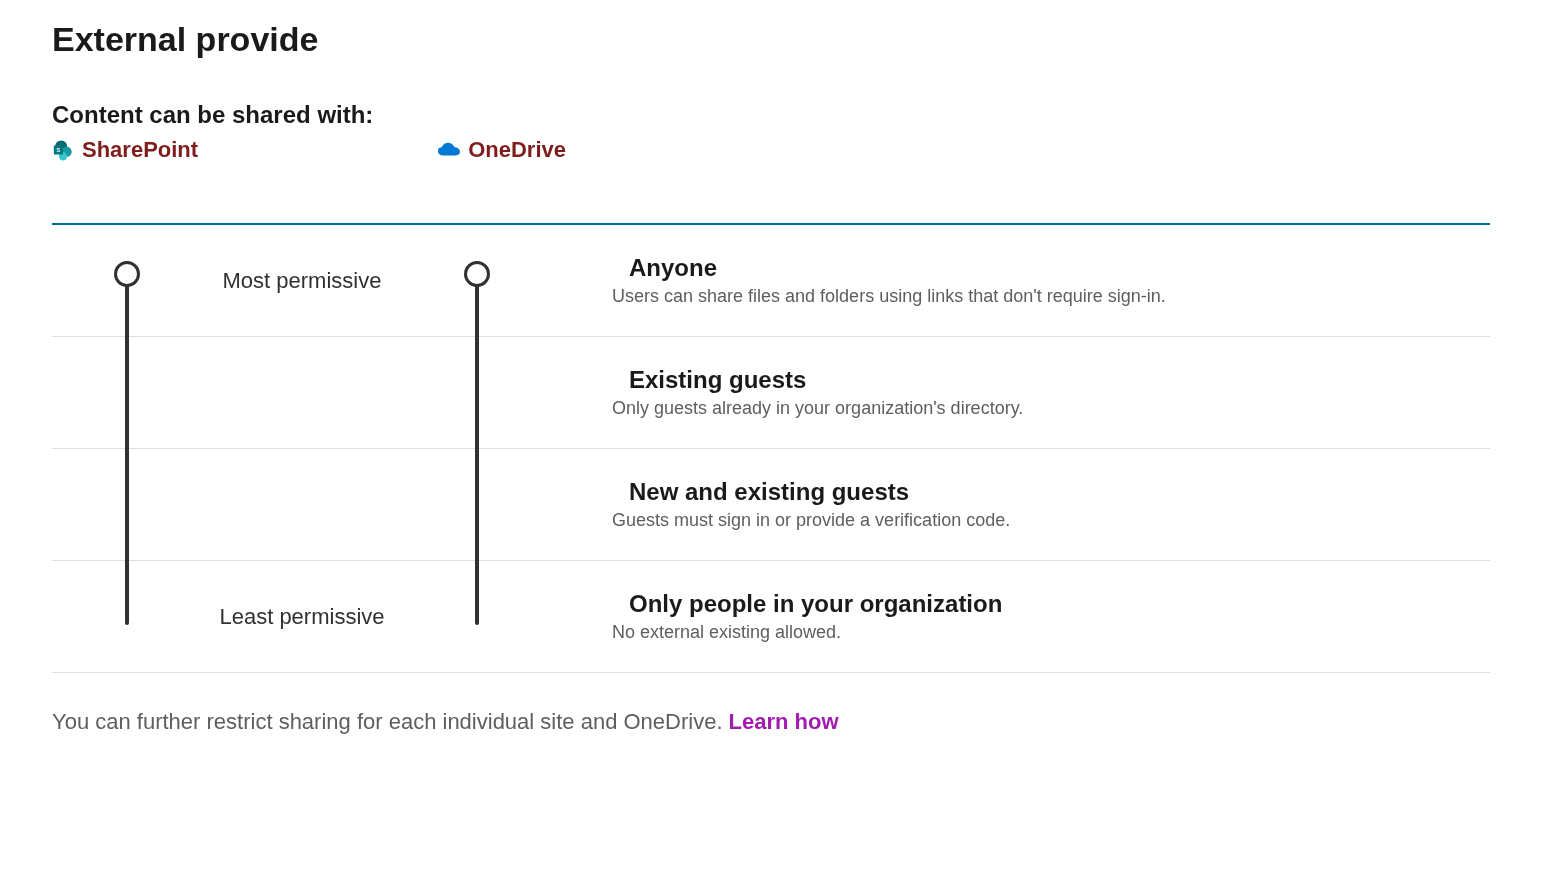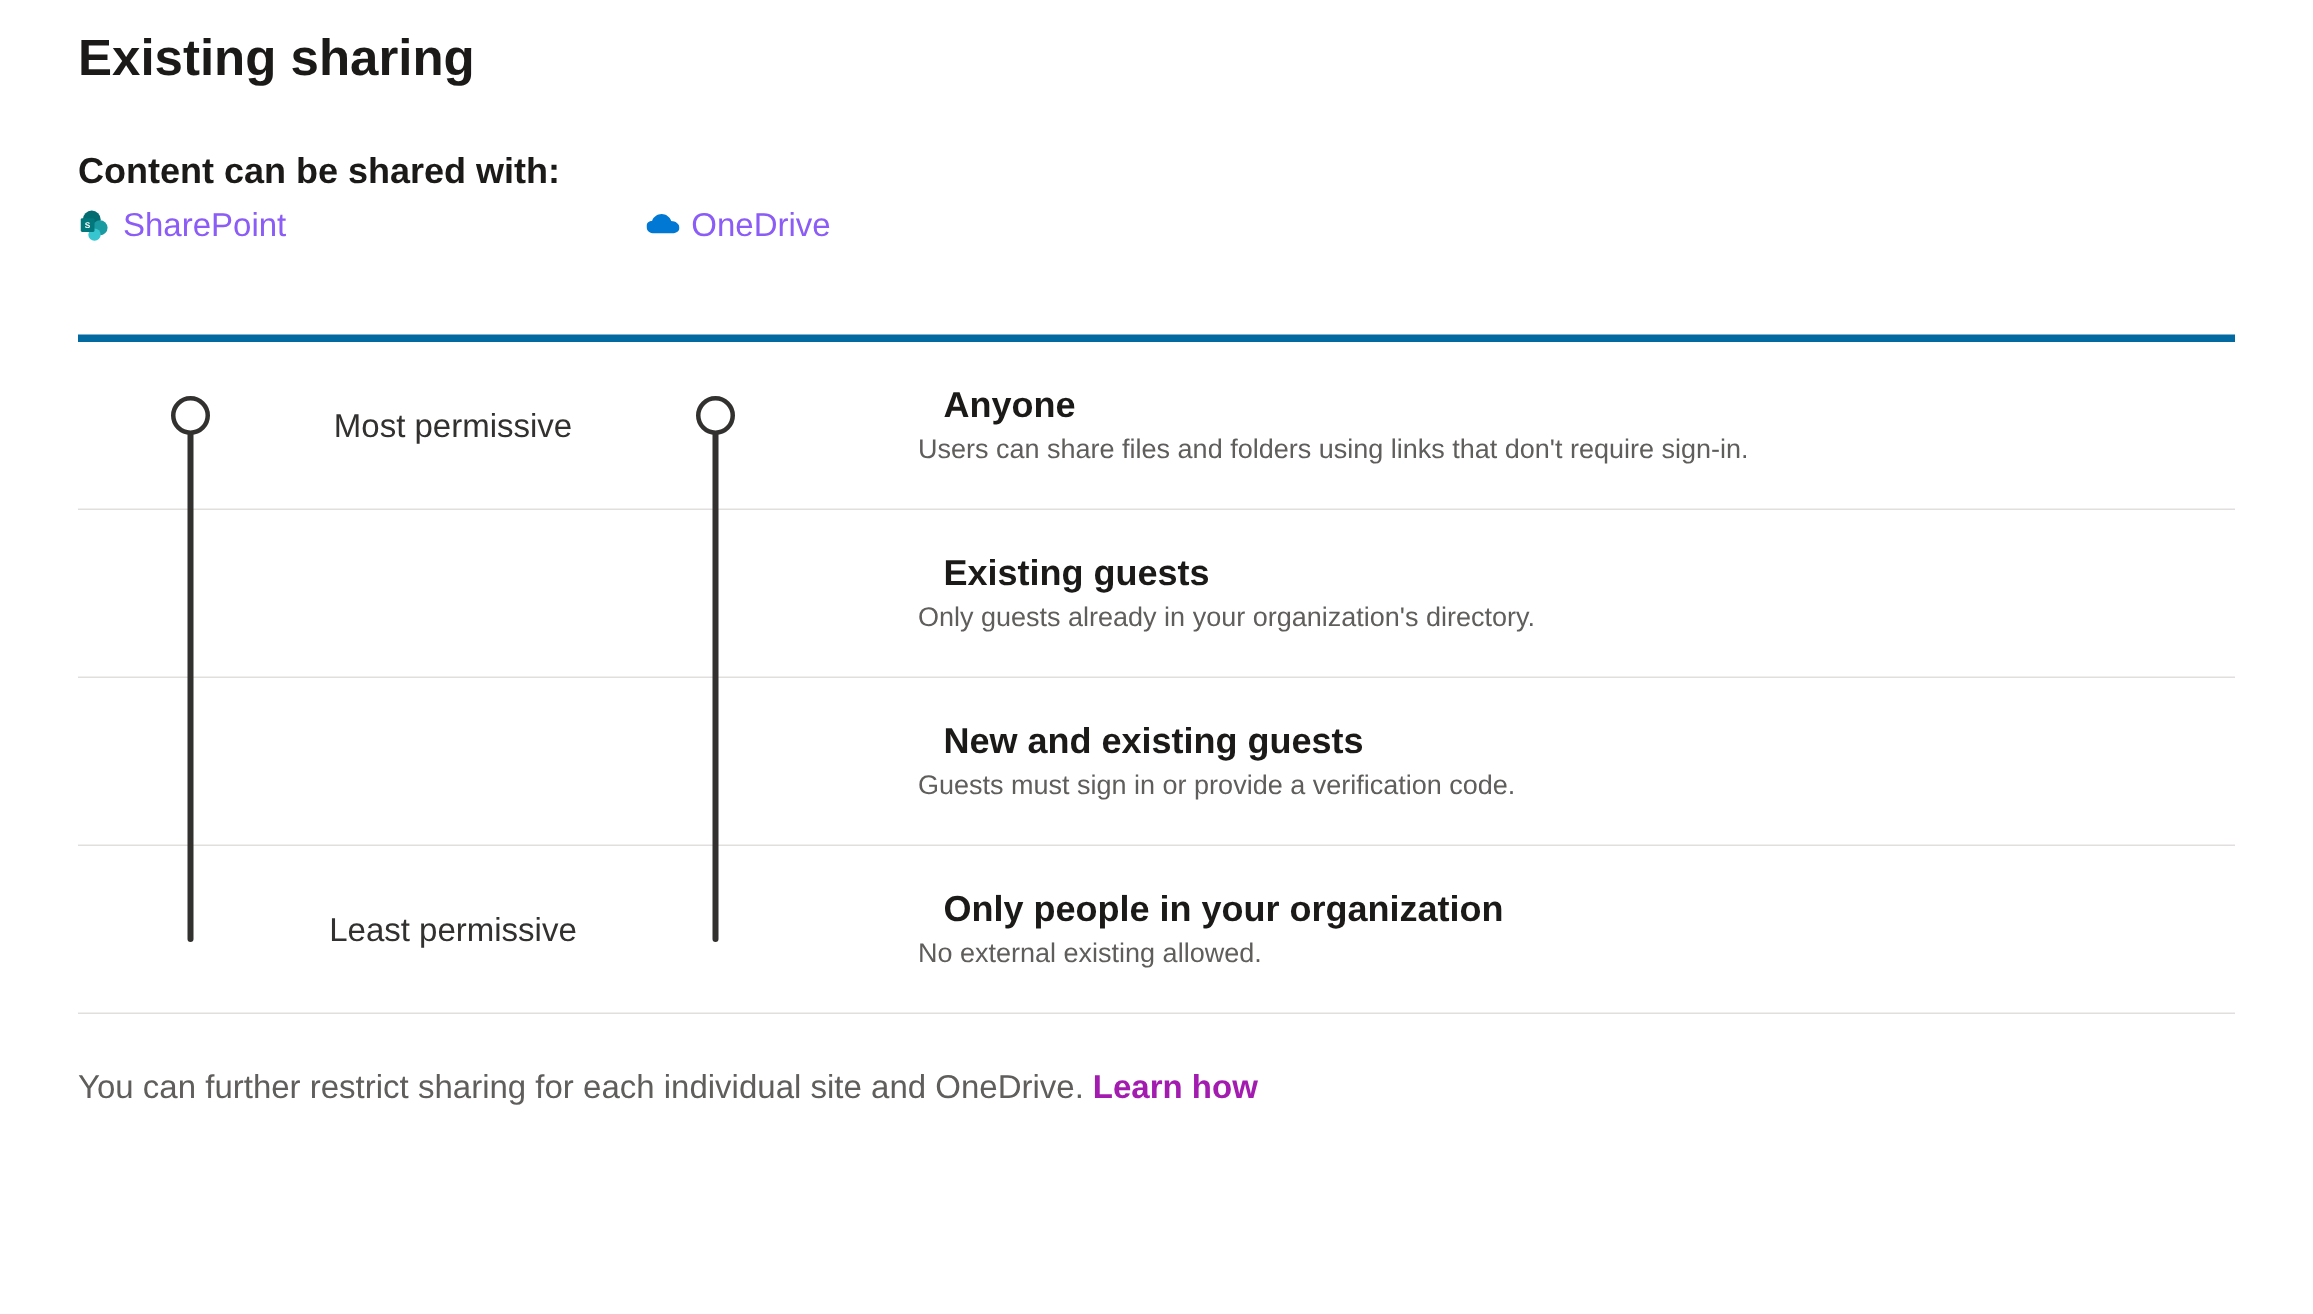--- a/index.html
+++ b/index.html
@@ -37,25 +37,25 @@
     }
     .service-icon {
       width: 22px;
       height: 22px;
       display: flex;
       align-items: center;
       justify-content: center;
     }
     .service-label {
       font-size: 22px;
-      font-weight: 400;
-      color: #8b5cf6;
+      font-weight: 700;
+      color: #7f1d1d;
     }
     .slider-section {
-      border-top: 5px solid #0369a1;
+      border-top: 2px solid #0369a1;
       position: relative;
     }
     .slider-row {
       display: flex;
       align-items: stretch;
       border-bottom: 1px solid #e1dfdd;
       min-height: 112px;
     }
     .slider-col-1 {
       width: 150px;
@@ -138,21 +138,21 @@
     .learn-link {
       color: #a21caf;
       text-decoration: none;
       cursor: pointer;
       font-weight: bold;
     }
   </style>
 </head>
 <body>
 
-<h1 class="page-title">Existing sharing</h1>
+<h1 class="page-title">External provide</h1>
 
 <h2 class="subtitle">Content can be shared with:</h2>
 
 <div class="service-row">
   <div class="service">
     <span class="service-icon">
       <svg width="22" height="22" viewBox="0 0 48 48">
         <circle cx="20" cy="16" r="13" fill="#036C70"></circle>
         <circle cx="32" cy="28" r="11" fill="#1A9BA1"></circle>
         <circle cx="24" cy="38" r="9" fill="#37C6D0"></circle>

